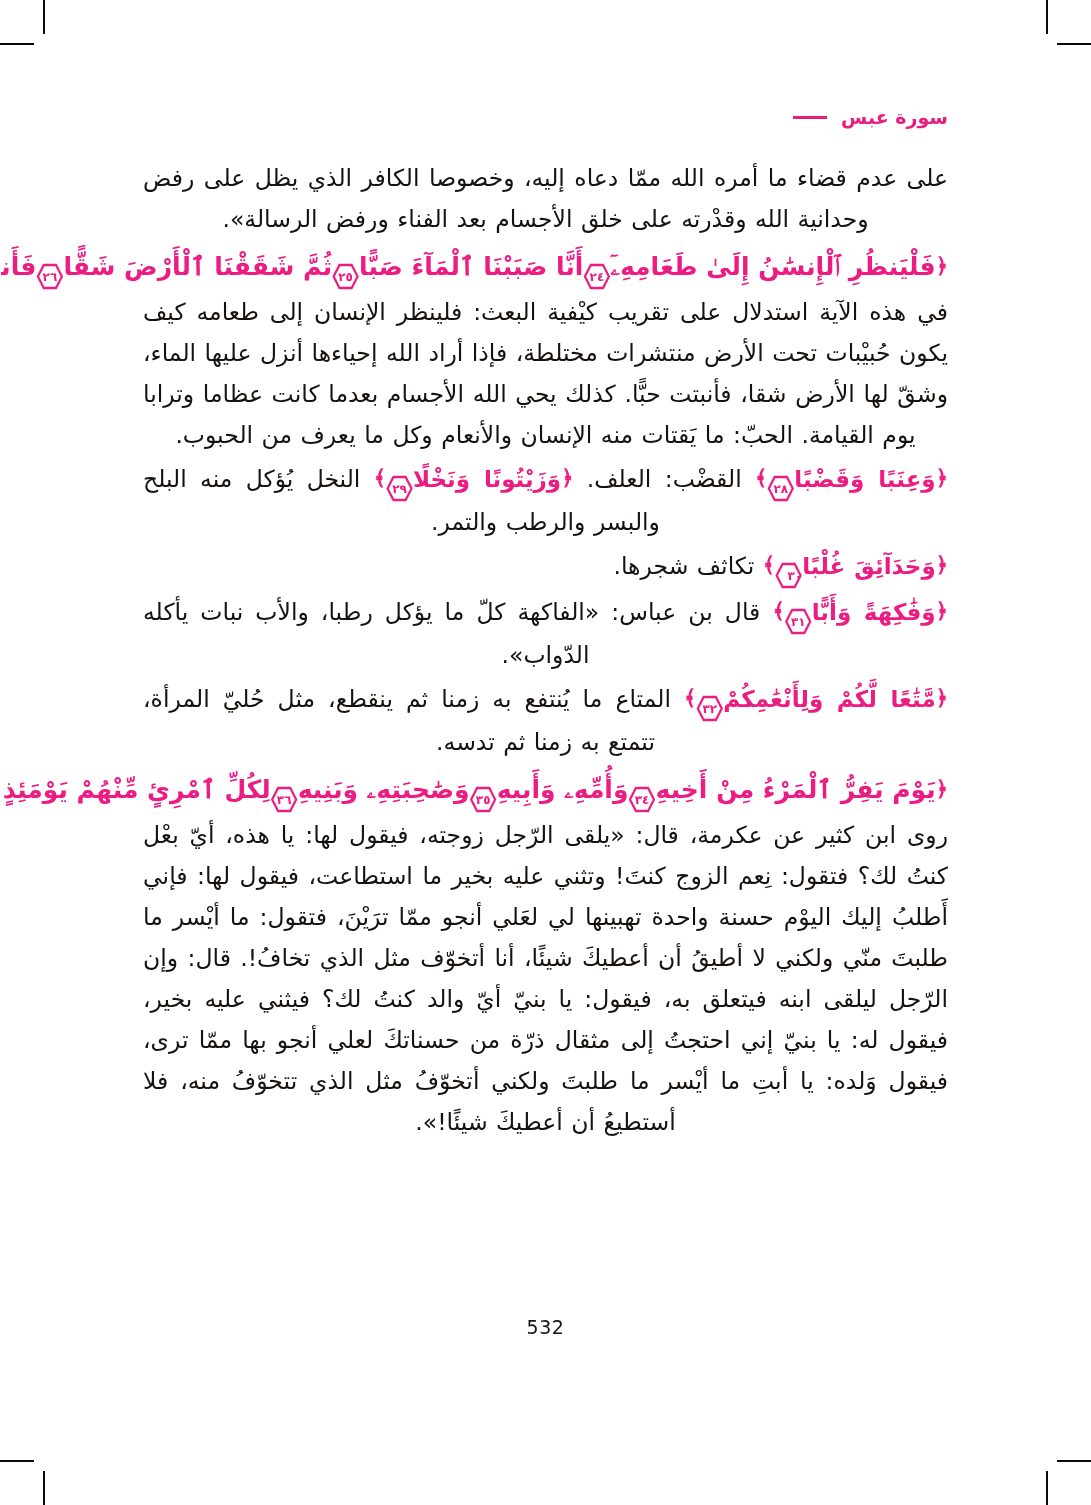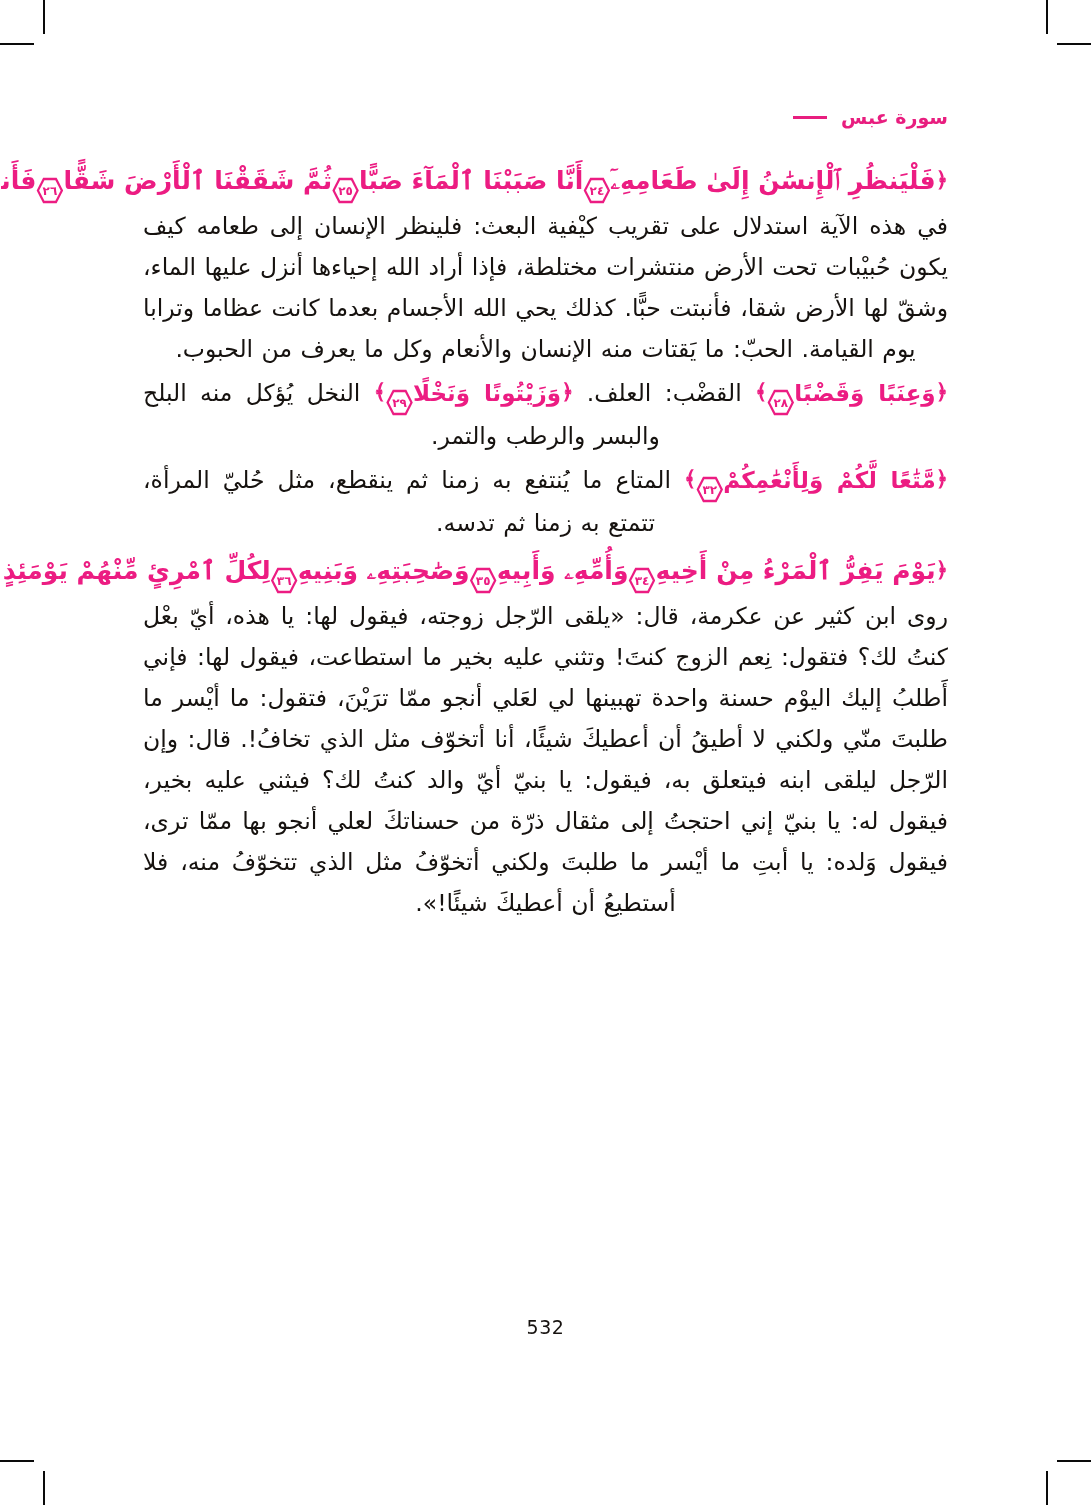--- a/index.html
+++ b/index.html
@@ -176,30 +176,33 @@
   <div class="cropmark cm-v cm-br-v"></div>
   <div class="cropmark cm-h cm-br-h"></div>
 
   <div class="content">
 
     <div class="runhead">
       <div class="runhead-title">سورة عبس</div>
       <div class="runhead-rule"></div>
     </div>
 
+    <p class="para">على عدم قضاء ما أمره الله ممّا دعاه إليه، وخصوصا الكافر الذي يظل على رفض وحدانية الله وقدْرته على خلق الأجسام بعد الفناء ورفض الرسالة».</p>
 
     <div class="ayah-line">
       <span class="orn">﴿</span><span>فَلْيَنظُرِ ٱلْإِنسَٰنُ إِلَىٰ طَعَامِهِۦٓ</span><span class="ayah-num"><span class="hexring"></span><span class="hexinner"></span><span class="numtxt">٢٤</span></span><span>أَنَّا صَبَبْنَا ٱلْمَآءَ صَبًّا</span><span class="ayah-num"><span class="hexring"></span><span class="hexinner"></span><span class="numtxt">٢٥</span></span><span>ثُمَّ شَقَقْنَا ٱلْأَرْضَ شَقًّا</span><span class="ayah-num"><span class="hexring"></span><span class="hexinner"></span><span class="numtxt">٢٦</span></span><span>فَأَنۢبَتْنَا فِيهَا حَبًّا</span>
     </div>
 
     <p class="para">في هذه الآية استدلال على تقريب كيْفية البعث: فلينظر الإنسان إلى طعامه كيف يكون حُبيْبات تحت الأرض منتشرات مختلطة، فإذا أراد الله إحياءها أنزل عليها الماء، وشقّ لها الأرض شقا، فأنبتت حبًّا. كذلك يحي الله الأجسام بعدما كانت عظاما وترابا يوم القيامة. الحبّ: ما يَقتات منه الإنسان والأنعام وكل ما يعرف من الحبوب.</p>
 
     <p class="para"><span class="q"><span class="orn">﴿</span><span>وَعِنَبًا وَقَضْبًا</span><span class="ayah-num"><span class="hexring"></span><span class="hexinner"></span><span class="numtxt">٢٨</span></span><span class="orn">﴾</span></span> <span>القضْب: العلف.</span> <span class="q"><span class="orn">﴿</span><span>وَزَيْتُونًا وَنَخْلًا</span><span class="ayah-num"><span class="hexring"></span><span class="hexinner"></span><span class="numtxt">٢٩</span></span><span class="orn">﴾</span></span> <span>النخل يُؤكل منه البلح والبسر والرطب والتمر.</span></p>
 
-
+    <p class="para lastline-right"><span class="q"><span class="orn">﴿</span><span>وَحَدَآئِقَ غُلْبًا</span><span class="ayah-num"><span class="hexring"></span><span class="hexinner"></span><span class="numtxt">٣٠</span></span><span class="orn">﴾</span></span> <span>تكاثف شجرها.</span></p>
+
+    <p class="para"><span class="q"><span class="orn">﴿</span><span>وَفَٰكِهَةً وَأَبًّا</span><span class="ayah-num"><span class="hexring"></span><span class="hexinner"></span><span class="numtxt">٣١</span></span><span class="orn">﴾</span></span> <span>قال بن عباس: «الفاكهة كلّ ما يؤكل رطبا، والأب نبات يأكله الدّواب».</span></p>
 
     <p class="para"><span class="q"><span class="orn">﴿</span><span>مَّتَٰعًا لَّكُمْ وَلِأَنْعَٰمِكُمْ</span><span class="ayah-num"><span class="hexring"></span><span class="hexinner"></span><span class="numtxt">٣٢</span></span><span class="orn">﴾</span></span> <span>المتاع ما يُنتفع به زمنا ثم ينقطع، مثل حُليّ المرأة، تتمتع به زمنا ثم تدسه.</span></p>
 
 
     <div class="ayah-line">
       <span class="orn">﴿</span><span>يَوْمَ يَفِرُّ ٱلْمَرْءُ مِنْ أَخِيهِ</span><span class="ayah-num"><span class="hexring"></span><span class="hexinner"></span><span class="numtxt">٣٤</span></span><span>وَأُمِّهِۦ وَأَبِيهِ</span><span class="ayah-num"><span class="hexring"></span><span class="hexinner"></span><span class="numtxt">٣٥</span></span><span>وَصَٰحِبَتِهِۦ وَبَنِيهِ</span><span class="ayah-num"><span class="hexring"></span><span class="hexinner"></span><span class="numtxt">٣٦</span></span><span>لِكُلِّ ٱمْرِئٍ مِّنْهُمْ يَوْمَئِذٍ شَأْنٌ يُغْنِيهِ</span>
     </div>
 
     <p class="para">روى ابن كثير عن عكرمة، قال: «يلقى الرّجل زوجته، فيقول لها: يا هذه، أيّ بعْل كنتُ لك؟ فتقول: نِعم الزوج كنتَ! وتثني عليه بخير ما استطاعت، فيقول لها: فإني أَطلبُ إليك اليوْم حسنة واحدة تهبينها لي لعَلي أنجو ممّا ترَيْنَ، فتقول: ما أيْسر ما طلبتَ منّي ولكني لا أطيقُ أن أعطيكَ شيئًا، أنا أتخوّف مثل الذي تخافُ!. قال: وإن الرّجل ليلقى ابنه فيتعلق به، فيقول: يا بنيّ أيّ والد كنتُ لك؟ فيثني عليه بخير، فيقول له: يا بنيّ إني احتجتُ إلى مثقال ذرّة من حسناتكَ لعلي أنجو بها ممّا ترى، فيقول وَلده: يا أبتِ ما أيْسر ما طلبتَ ولكني أتخوّفُ مثل الذي تتخوّفُ منه، فلا أستطيعُ أن أعطيكَ شيئًا!».</p>
 

